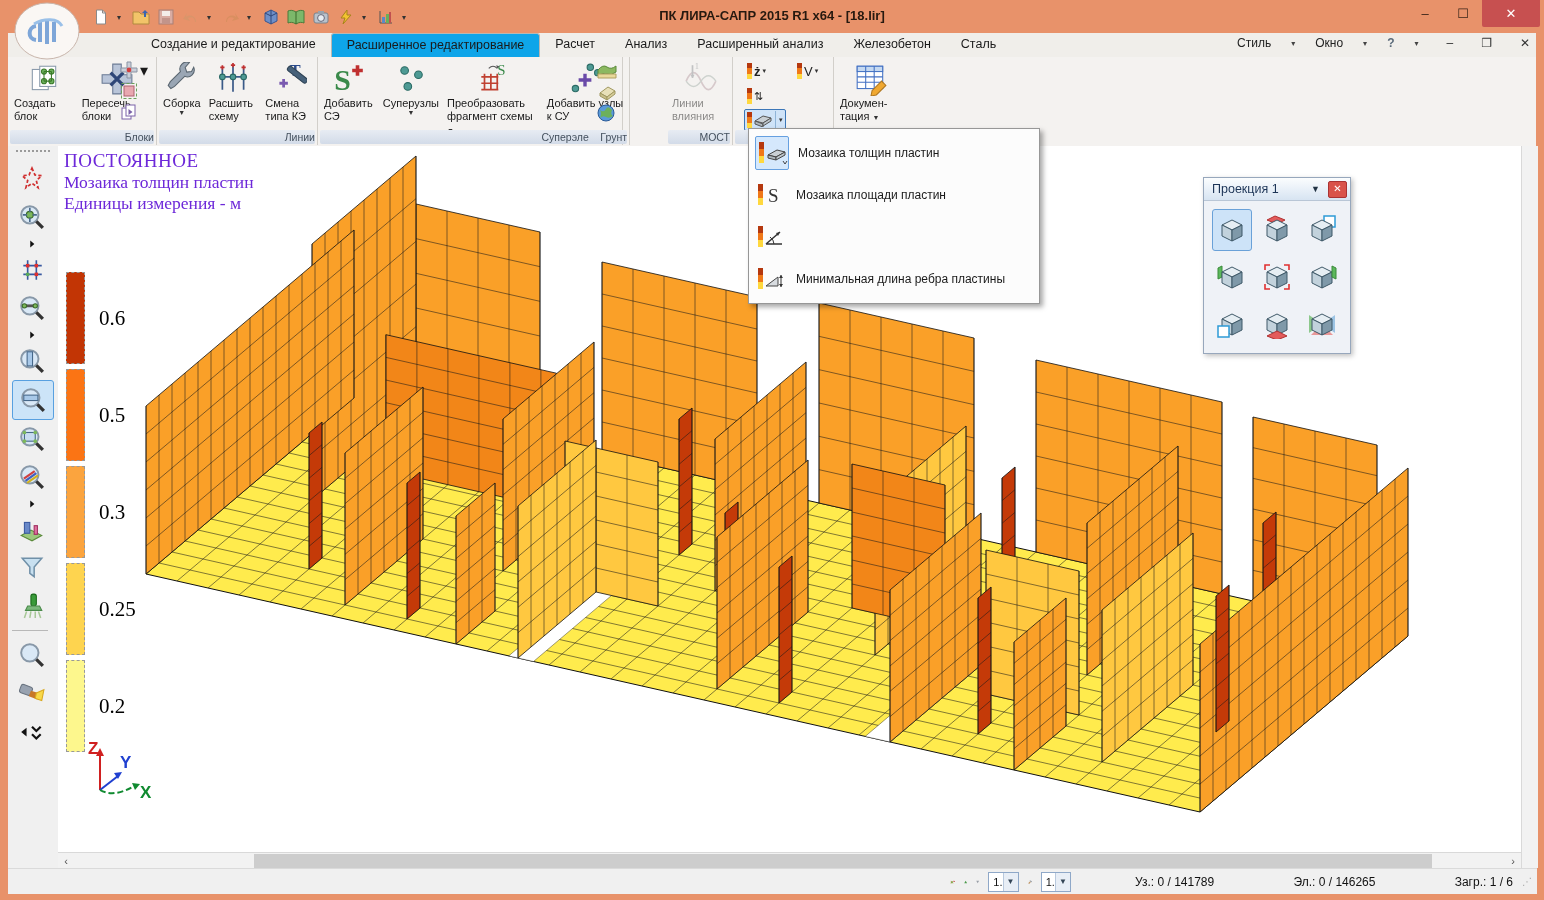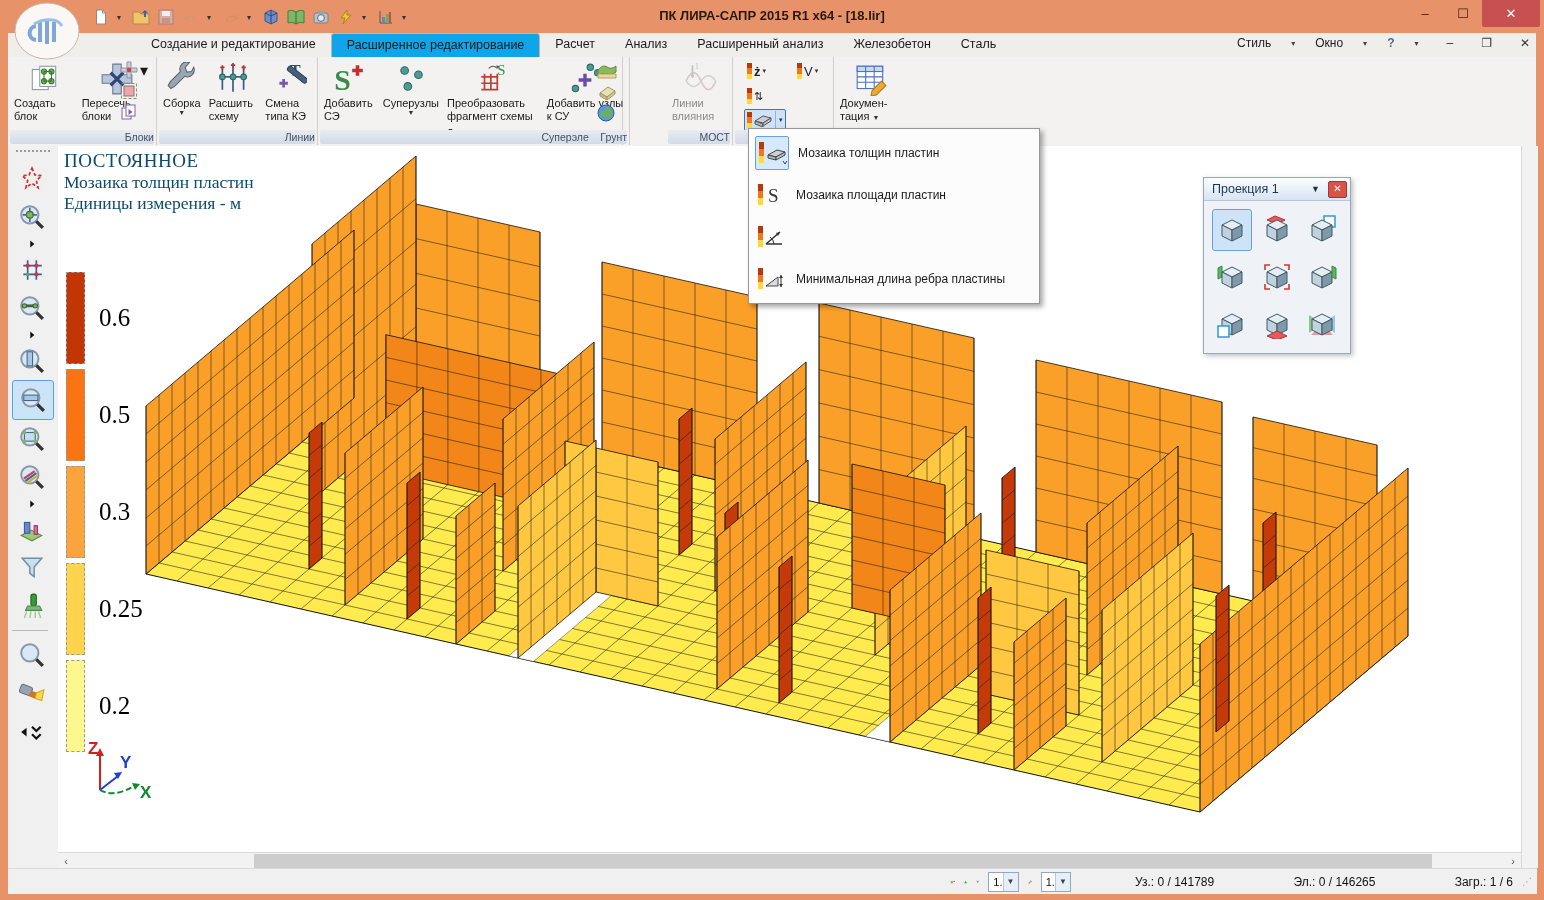--- a/index.html
+++ b/index.html
@@ -60,27 +60,27 @@
   
   .lefttoolbar{position:absolute;left:8px;top:146px;width:50px;height:722px;background:#F0F0F0;
                border-right:1px solid #CFCFCF;display:flex;flex-direction:column;align-items:center;}
   .ltgrip{width:34px;height:6px;border-top:2px dotted #9a9a9a;margin:4px 0 2px;}
   .ltitem{width:40px;height:38px;display:flex;align-items:center;justify-content:center;border-radius:3px;}
   .ltitem.sel{background:#CCE4F8;border:1px solid #58A0E0;}
   .ltflag{width:40px;height:15px;display:flex;align-items:center;justify-content:center;}
   .ltdiv{width:36px;height:1px;background:#B8B8B8;margin:5px 0;}
   .canvas{position:absolute;left:58px;top:146px;width:1463px;height:706px;background:#fff;overflow:hidden;}
   .scene{position:absolute;left:0;top:0;}
-  .overlay{position:absolute;left:6px;top:4px;font-family:"Liberation Serif",serif;color:#0c4a6e;}
+  .overlay{position:absolute;left:6px;top:4px;font-family:"Liberation Serif",serif;color:#6d28d9;}
   .overlay .l1{font-size:19px;letter-spacing:.5px;}
   .overlay .l2{font-size:17.5px;}
   .legend{position:absolute;left:8px;top:126px;}
   .lgitem{display:flex;align-items:center;margin-bottom:5px;}
   .lgbar{width:17px;height:90px;border:1px dashed #999;}
-  .lglabel{font-family:"Liberation Serif",serif;font-size:25px;color:#000;margin-left:14px;}
+  .lglabel{font-family:"Liberation Serif",serif;font-size:21px;color:#000;margin-left:14px;}
   .axes{position:absolute;left:26px;bottom:50px;}
   
   .palette{position:absolute;left:1145px;top:31px;width:146px;background:#EFF2F7;
            border:1px solid #97A7BC;box-shadow:2px 2px 5px rgba(0,0,0,.25);z-index:30;}
   .ptitle{height:22px;background:linear-gradient(#FBFDFE,#D7E4F2);border-bottom:1px solid #B9C6D6;
           display:flex;align-items:center;font-size:12.5px;color:#1d3557;padding-left:8px;}
   .ptitle .spc{flex:1;}
   .pdd{font-size:9px;color:#234;margin-right:8px;}
   .pclose{width:17px;height:15px;background:#D9534A;border:1px solid #A33;border-radius:2px;
           color:#fff;font-size:10px;line-height:14px;text-align:center;margin-right:3px;}

